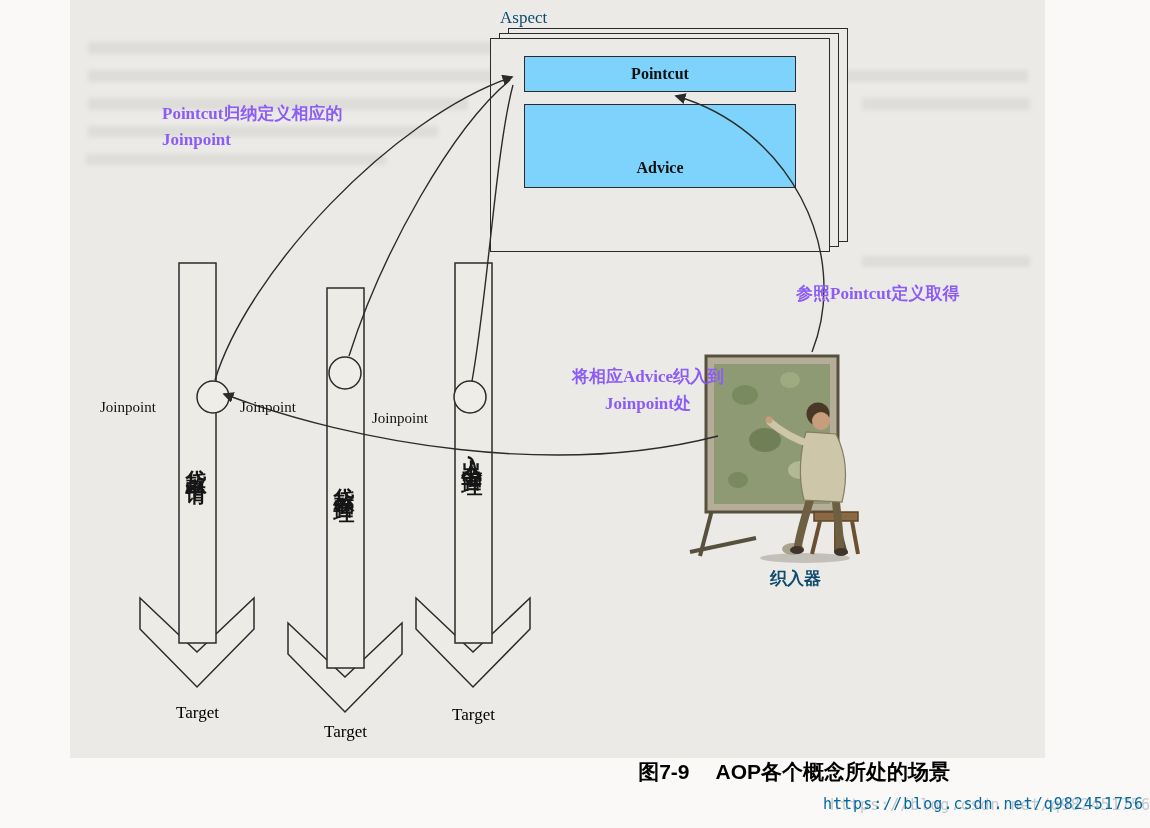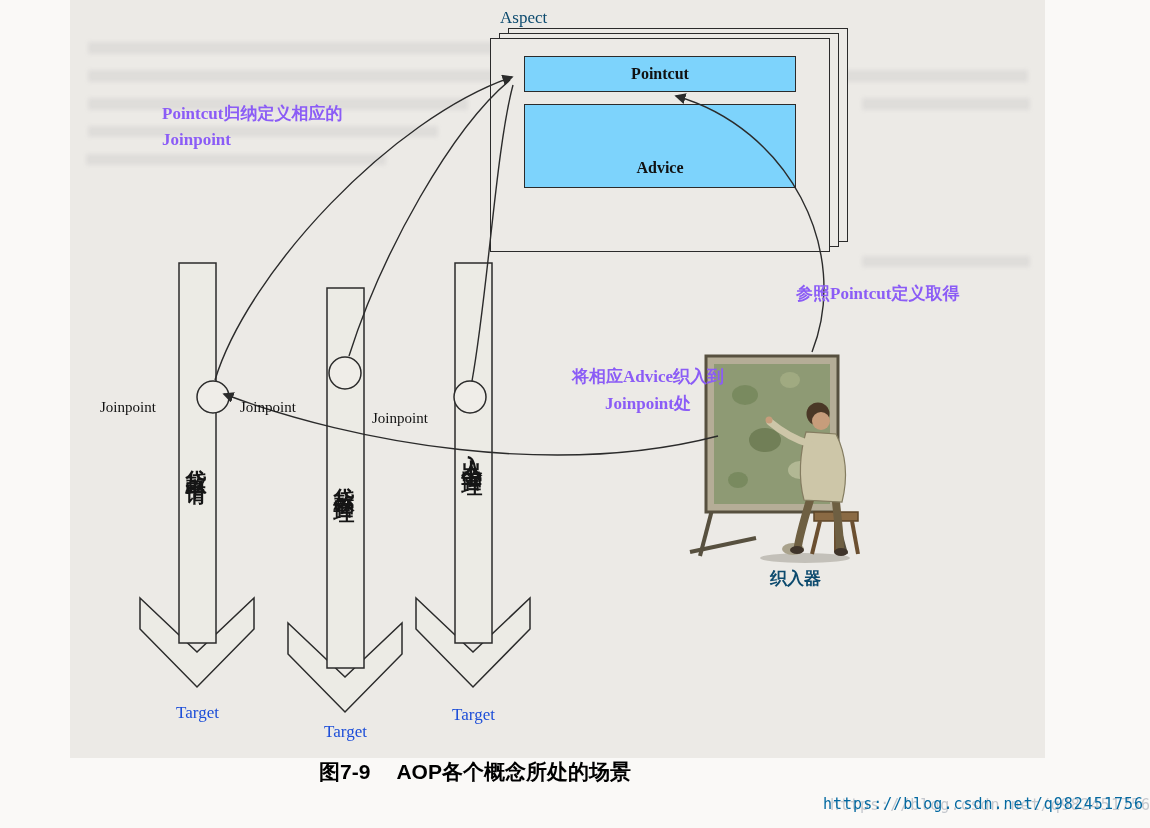--- a/index.html
+++ b/index.html
@@ -27,27 +27,27 @@
     font-size:16px;font-weight:600;color:#111;
   }
   .center-items{align-items:center;}
   .bottom-items{align-items:flex-end;padding-bottom:10px;}
   .label{position:absolute;font-size:17px;color:#0c4a6e;}
   .annotation{
     position:absolute;font-size:17px;font-weight:700;color:#8b5cf6;
     line-height:26px;
   }
   .jp-label{position:absolute;font-size:15px;color:#111;}
-  .target-label{position:absolute;font-size:17px;color:#1d4ed8;text-align:center;}
+  .target-label{position:absolute;font-size:17px;color:#000000;text-align:center;}
   .vlabel{
     position:absolute;writing-mode:vertical-rl;text-orientation:upright;
     font-size:21px;font-weight:600;letter-spacing:5px;color:#151515;line-height:1;
   }
   .caption{
-    position:absolute;left:0;top:758px;width:950px;text-align:center;
+    position:absolute;left:0;top:758px;width:950px;text-align:right;
     font-family:"Liberation Sans","DejaVu Sans",sans-serif;
     font-size:21px;font-weight:700;color:#000;
   }
   .caption .prefix{margin-right:26px;}
   .watermark{
     position:absolute;right:6px;top:795px;
     font-family:"DejaVu Sans Mono","Liberation Mono",monospace;
     font-size:15px;color:#0369a1;letter-spacing:1px;
     text-shadow:7px 1px 0 rgba(143,152,166,0.5);
   }

